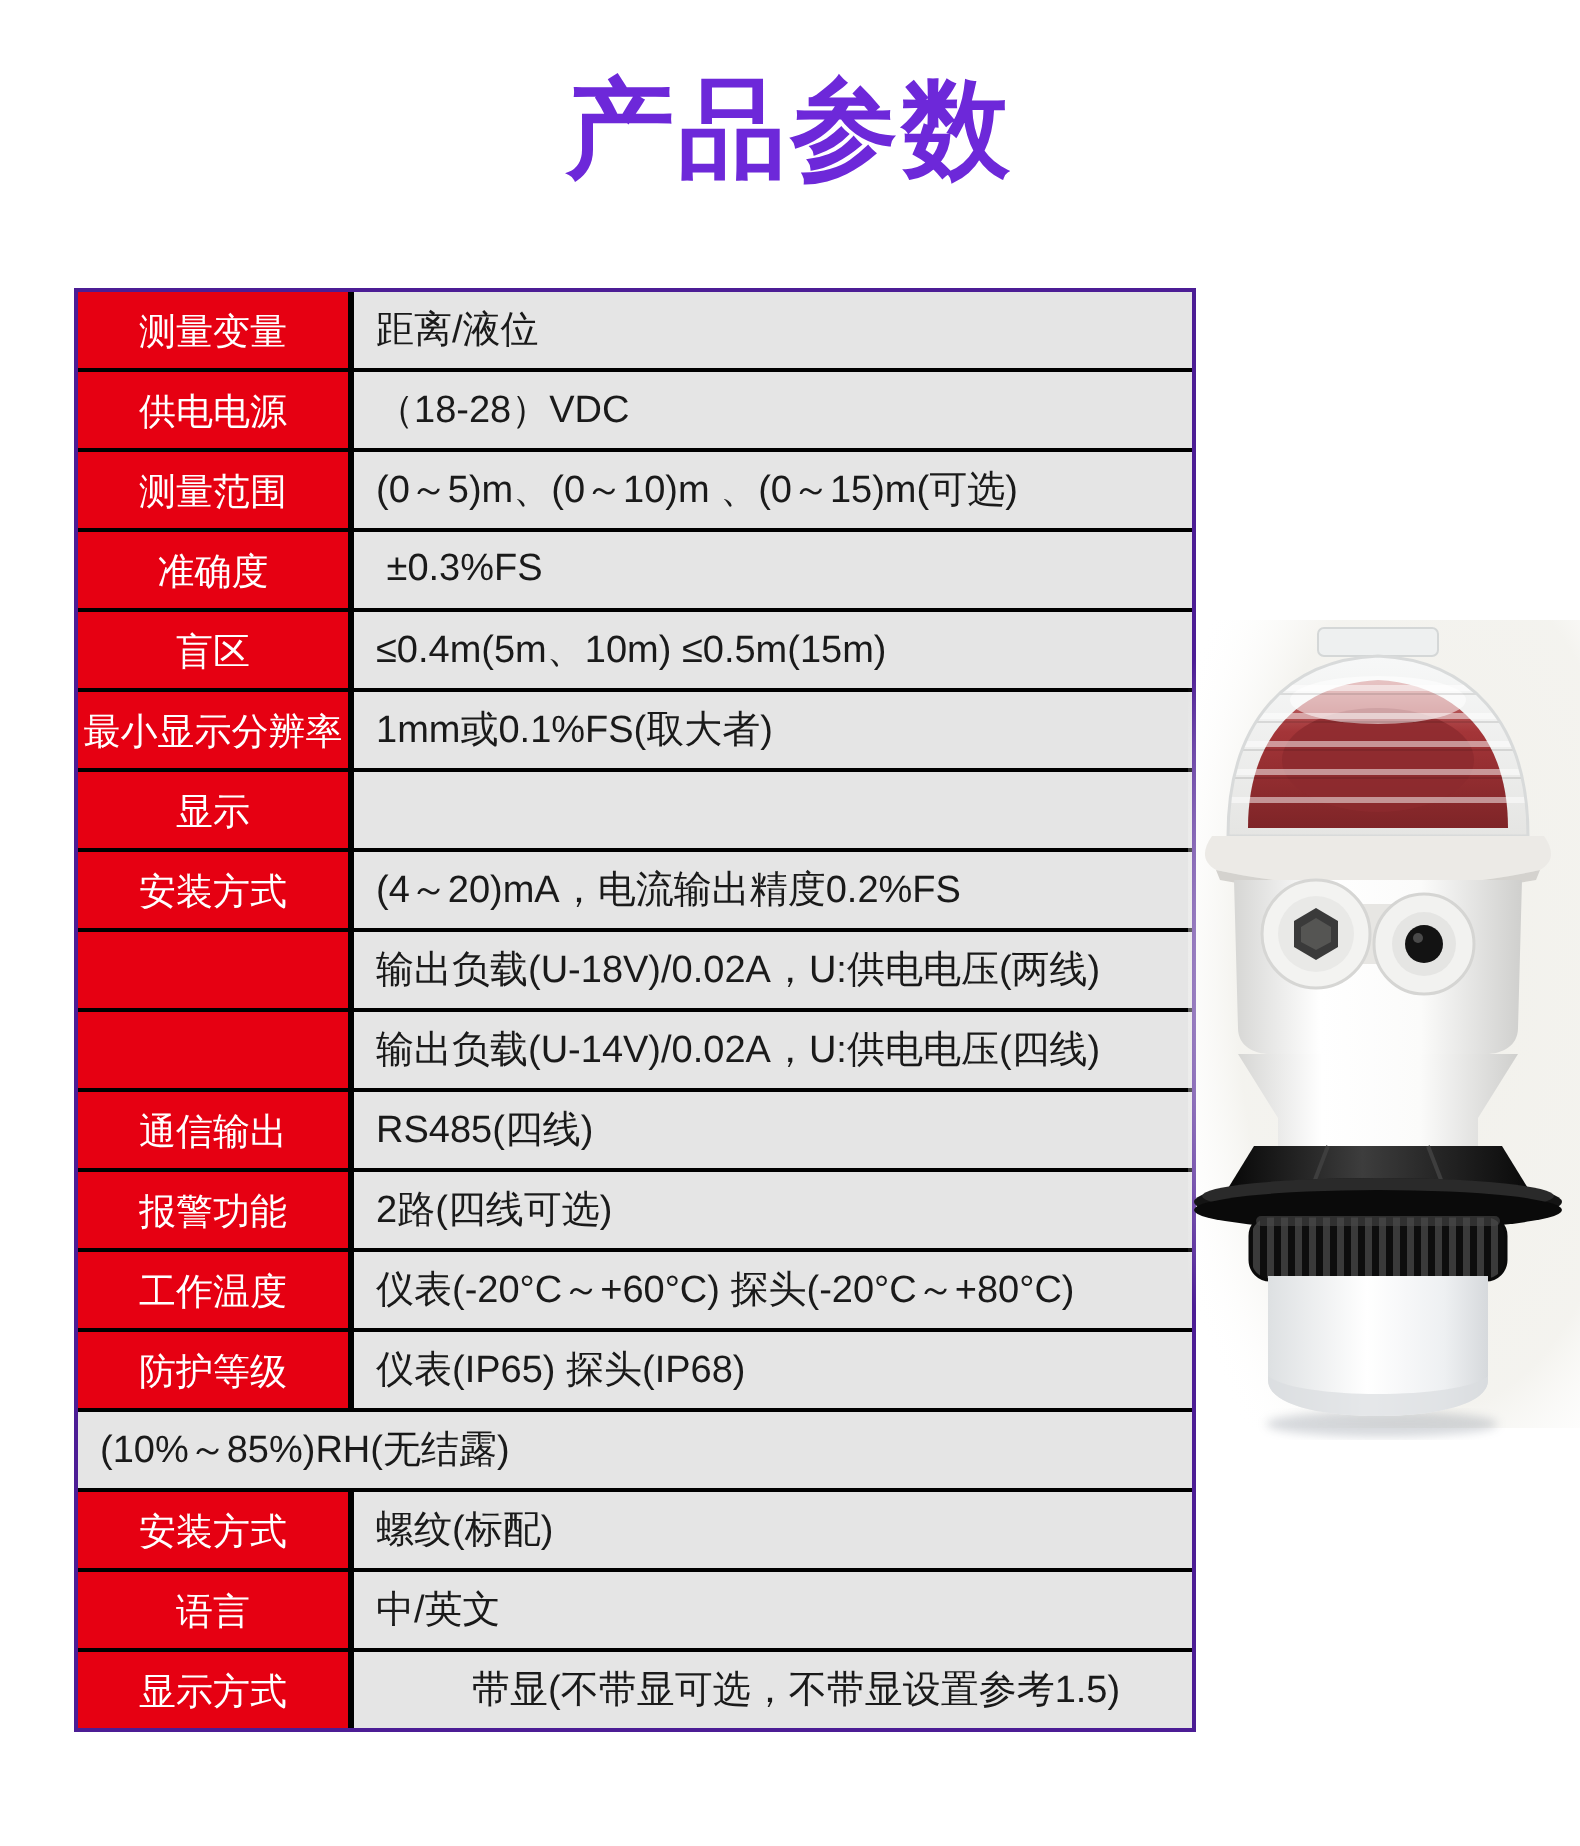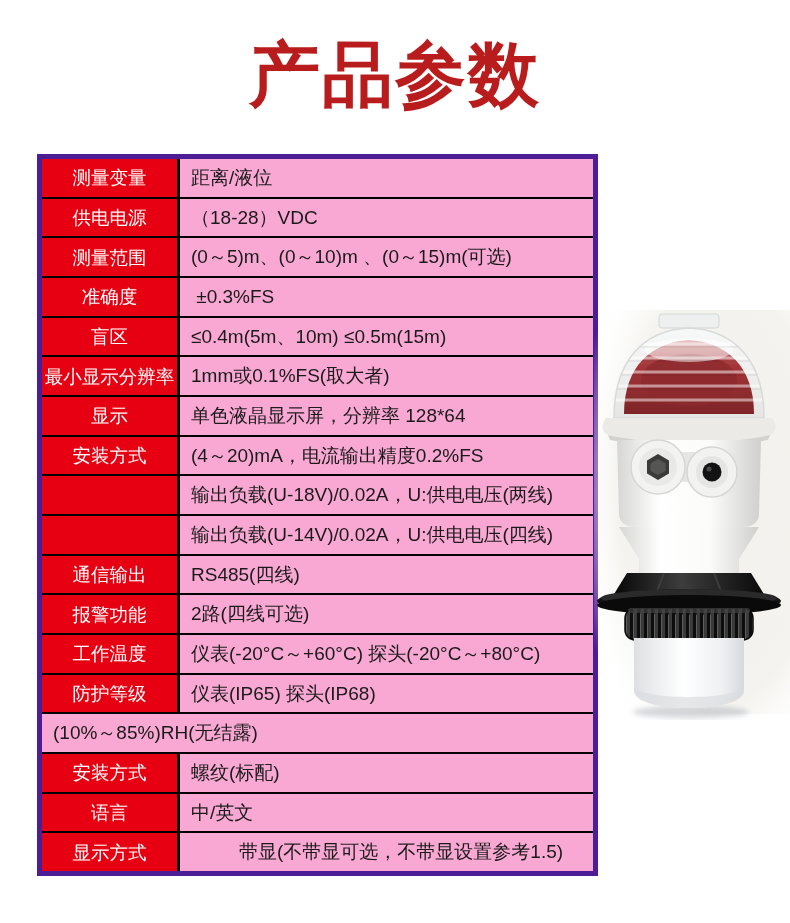--- a/index.html
+++ b/index.html
@@ -6,34 +6,33 @@
   .canvas{
     position:relative;
     width:790px;height:923px;
     background:#ffffff;
     overflow:hidden;
     font-family:"Liberation Sans","DejaVu Sans",sans-serif;
   }
   .page-title{
     position:absolute;top:34px;left:0;right:0;
     text-align:center;
-    font-size:71px;line-height:1.15;
+    font-size:54px;line-height:1.15;
     font-weight:bold;
-    color:#b91c1c;
+    color:#6d28d9;
     letter-spacing:2px;
   }
   .spec-table{
     position:absolute;left:37px;top:144px;
     width:561px;height:722px;
     box-sizing:border-box;
-    border:5px solid #4c1d95;
+    border:2px solid #4c1d95;
     display:flex;flex-direction:column;
-    background:#f9a8d4;
+    background:#e5e5e5;
     z-index:1;
-    margin-top:10px;
   }
   .spec-row{
     flex:1;
     display:flex;
     border-bottom:2px solid #000000;
     min-height:0;
   }
   .spec-row:last-child{border-bottom:none;gap:48px;}
   .cell-label{
     width:138px;
@@ -89,21 +88,20 @@
     <div class="spec-row">
       <div class="cell-label">盲区</div>
       <div class="cell-value">≤0.4m(5m、10m) ≤0.5m(15m)</div>
     </div>
     <div class="spec-row">
       <div class="cell-label">最小显示分辨率</div>
       <div class="cell-value">1mm或0.1%FS(取大者)</div>
     </div>
     <div class="spec-row">
       <div class="cell-label">显示</div>
-      <div class="cell-value">单色液晶显示屏，分辨率 128*64</div>
     </div>
     <div class="spec-row">
       <div class="cell-label">安装方式</div>
       <div class="cell-value">(4～20)mA，电流输出精度0.2%FS</div>
     </div>
     <div class="spec-row">
       <div class="cell-label"></div>
       <div class="cell-value">输出负载(U-18V)/0.02A，U:供电电压(两线)</div>
     </div>
     <div class="spec-row">

